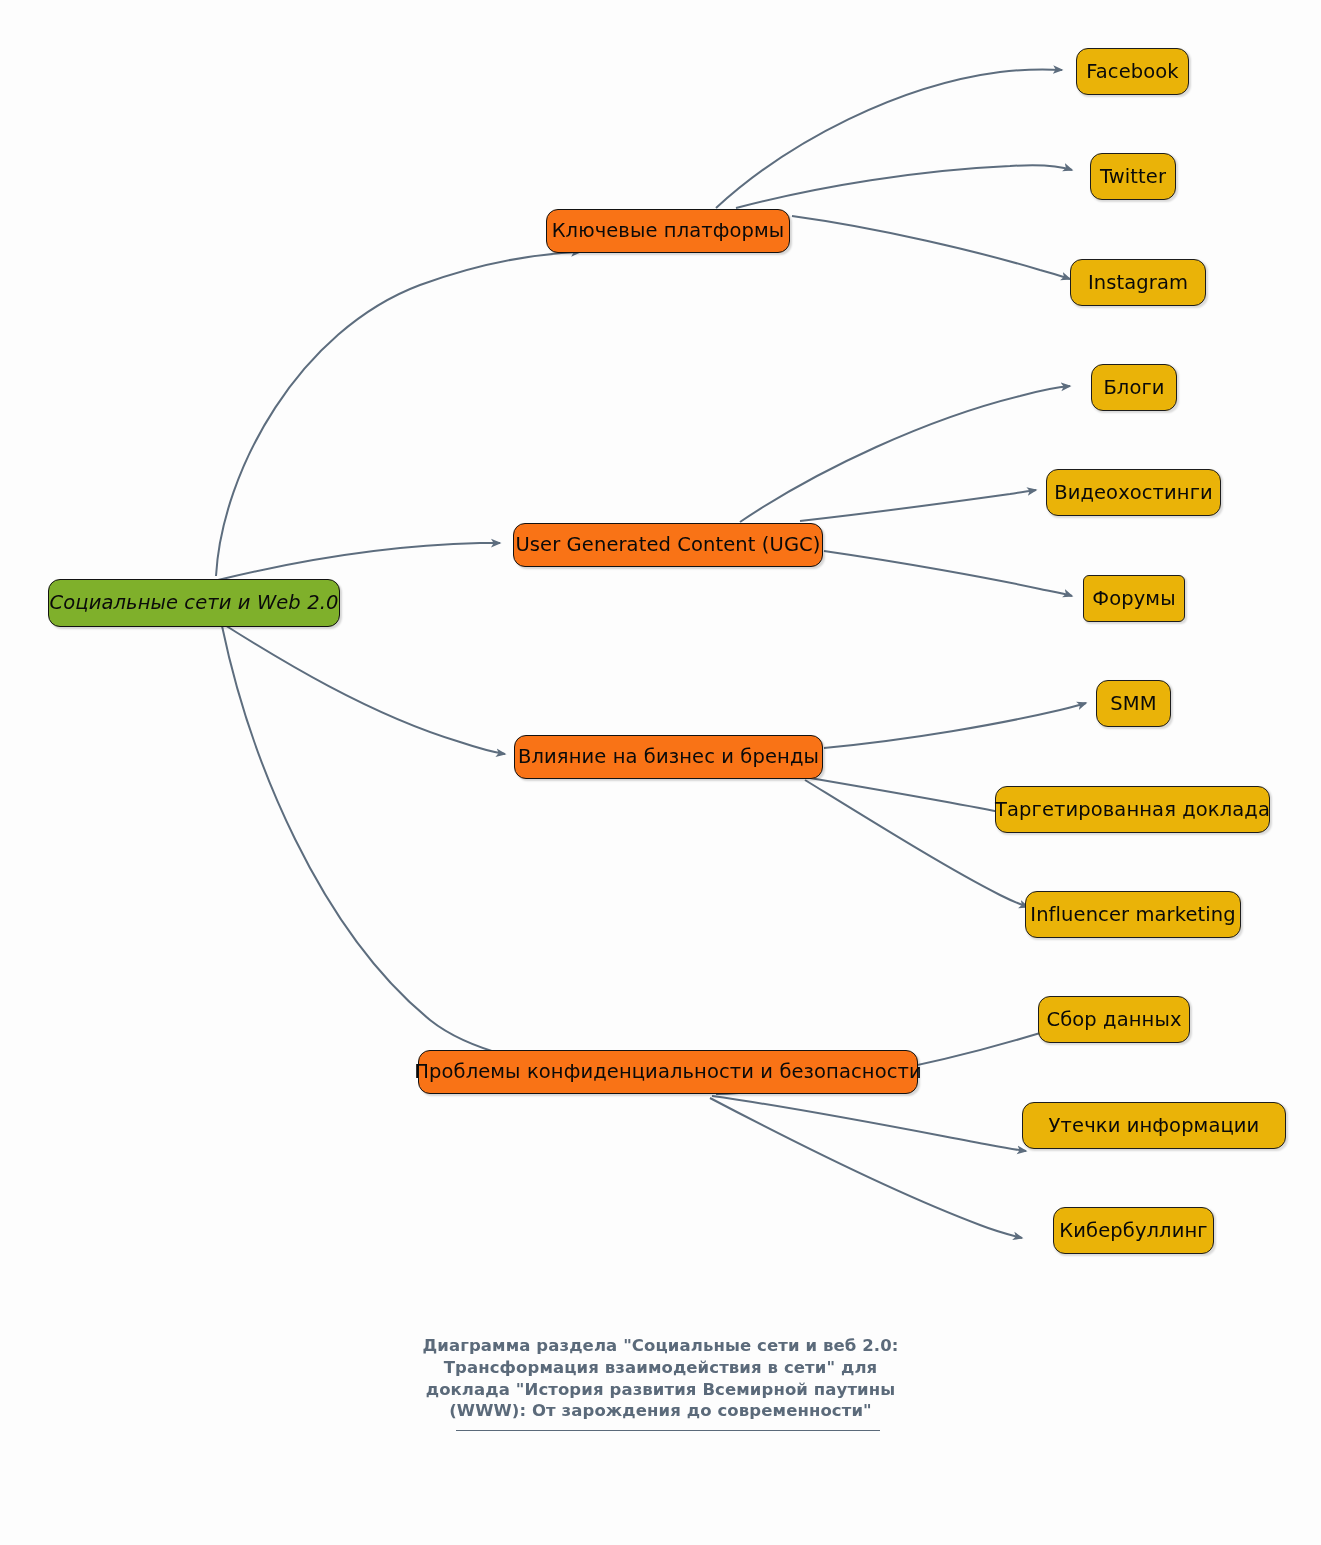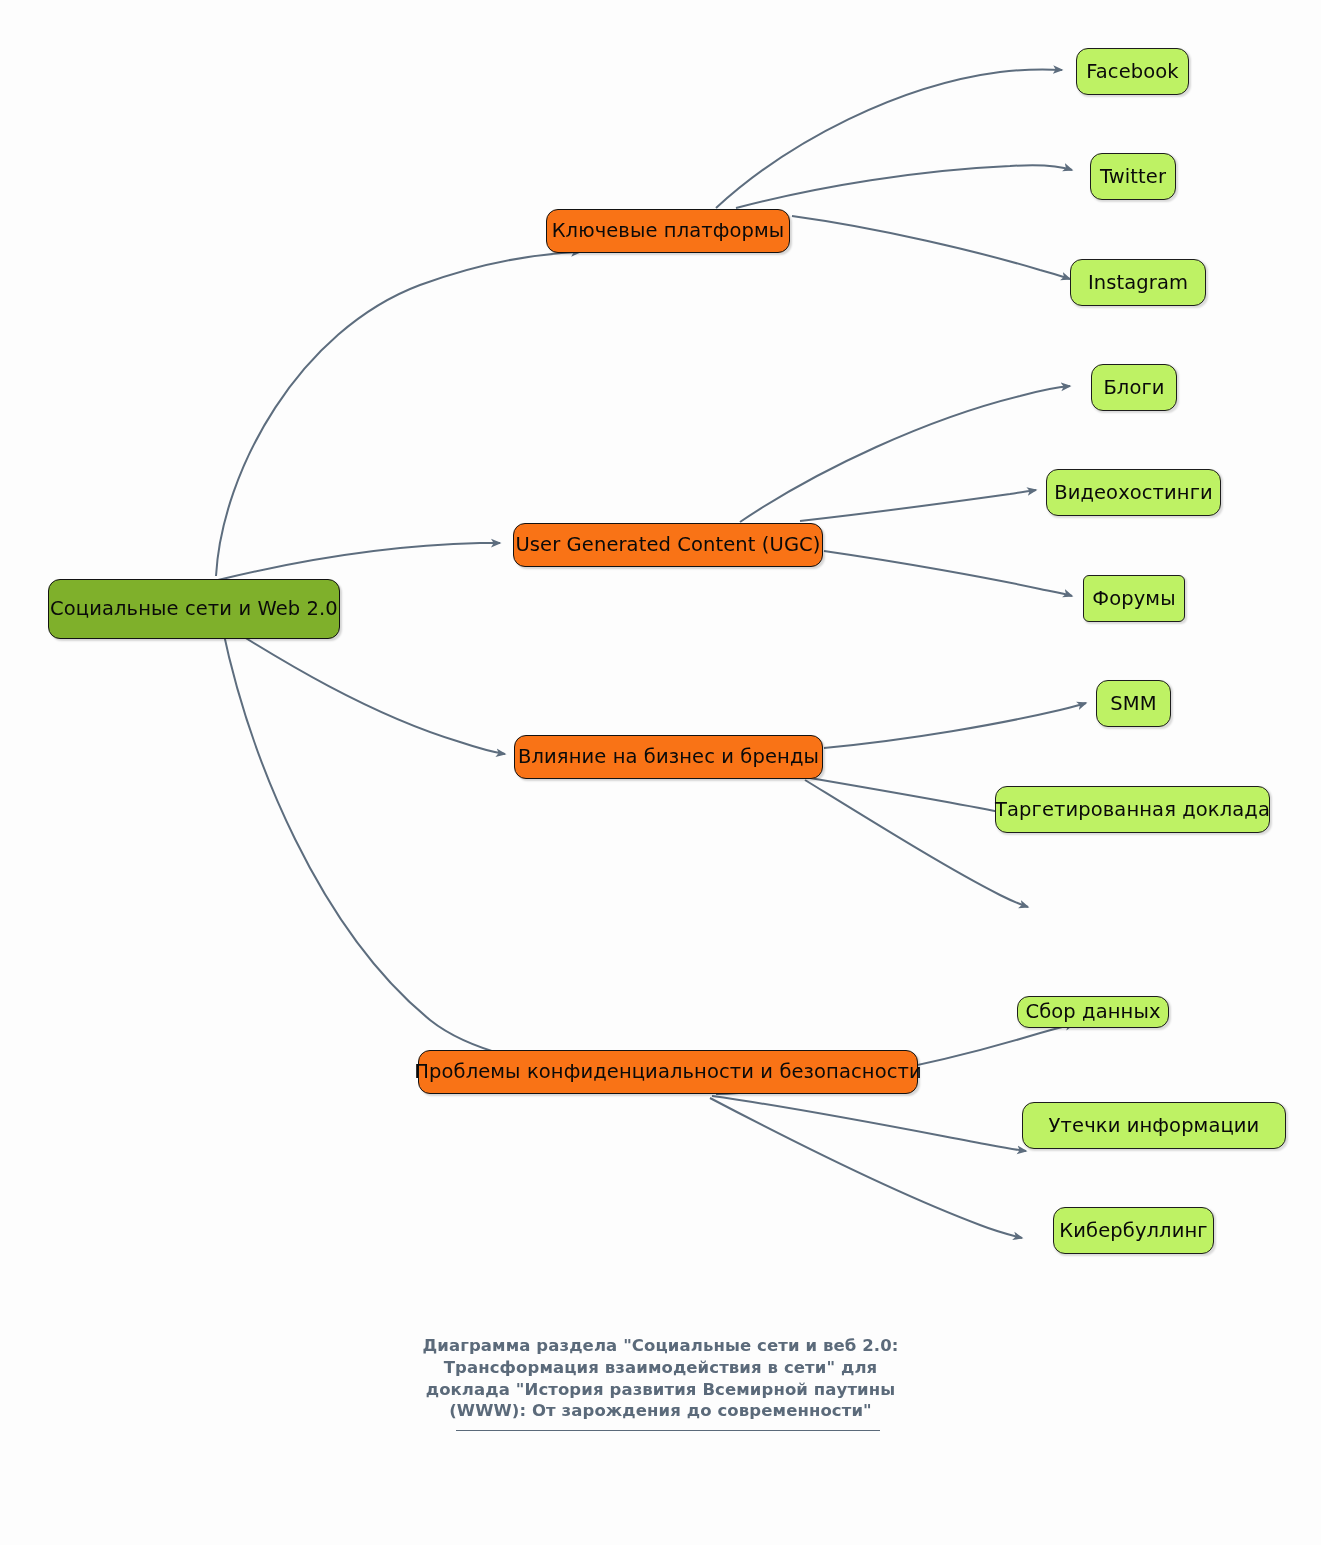--- a/index.html
+++ b/index.html
@@ -44,21 +44,21 @@
   }
   .node.root {
     background: #7fb02b;
     border-color: #121212;
   }
   .node.branch {
     background: #f97316;
     border-color: #121212;
   }
   .node.leaf {
-    background: #bef264;
+    background: #eab308;
     border-color: #1d1d1d;
     box-shadow: 1.5px 1.5px 2px rgba(0,0,0,0.14);
   }
   .footer {
     position: absolute;
     left: 0;
     width: 1321px;
     text-align: center;
   }
   .footer-caption {
@@ -114,21 +114,21 @@
       <path d="M824,748 C910,740 1000,724 1060,710 C1072,707 1080,705 1086,703"></path>
       <path d="M810,778 C880,790 950,802 1000,812 C1010,814 1018,816 1024,817"></path>
       <path d="M805,780 C870,820 950,870 1000,895 C1012,901 1022,905 1028,907"></path>
 
       <path d="M716,1094 C800,1092 930,1066 1030,1036 C1050,1030 1066,1026 1074,1024"></path>
       <path d="M712,1096 C800,1108 910,1130 990,1145 C1006,1148 1018,1150 1026,1151"></path>
       <path d="M710,1098 C790,1140 900,1195 980,1225 C998,1232 1014,1236 1022,1238"></path>
     </g>
   </svg>
 
-  <div class="node root" style="left:48px; top:579px; width:292px; height:60px;">
+  <div class="node root" style="left:48px; top:579px; width:292px; height:48px;font-style:italic;">
     <span>Социальные сети и Web 2.0</span>
   </div>
 
   <div class="node branch" style="left:546px; top:209px; width:244px; height:44px;">
     <span>Ключевые платформы</span>
   </div>
   <div class="node leaf" style="left:1076px; top:48px; width:113px; height:47px;">
     <span>Facebook</span>
   </div>
   <div class="node leaf" style="left:1090px; top:153px; width:86px; height:47px;">
@@ -153,25 +153,28 @@
 
   <div class="node branch" style="left:514px; top:735px; width:309px; height:44px;">
     <span>Влияние на бизнес и бренды</span>
   </div>
   <div class="node leaf" style="left:1096px; top:680px; width:75px; height:47px;">
     <span>SMM</span>
   </div>
   <div class="node leaf" style="left:995px; top:786px; width:275px; height:47px;">
     <span>Таргетированная доклада</span>
   </div>
+  <div class="node leaf" style="left:1025px; top:891px; width:216px; height:47px;">
+    <span>Influencer marketing</span>
+  </div>
 
   <div class="node branch" style="left:418px; top:1050px; width:500px; height:44px;">
     <span>Проблемы конфиденциальности и безопасности</span>
   </div>
-  <div class="node leaf" style="left:1017px; top:996px; width:152px; height:32px;">
+  <div class="node leaf" style="left:1038px; top:996px; width:152px; height:47px;">
     <span>Сбор данных</span>
   </div>
   <div class="node leaf" style="left:1022px; top:1102px; width:264px; height:47px;">
     <span>Утечки информации</span>
   </div>
   <div class="node leaf" style="left:1053px; top:1207px; width:161px; height:47px;">
     <span>Кибербуллинг</span>
   </div>
 
   <div class="footer footer-caption">

